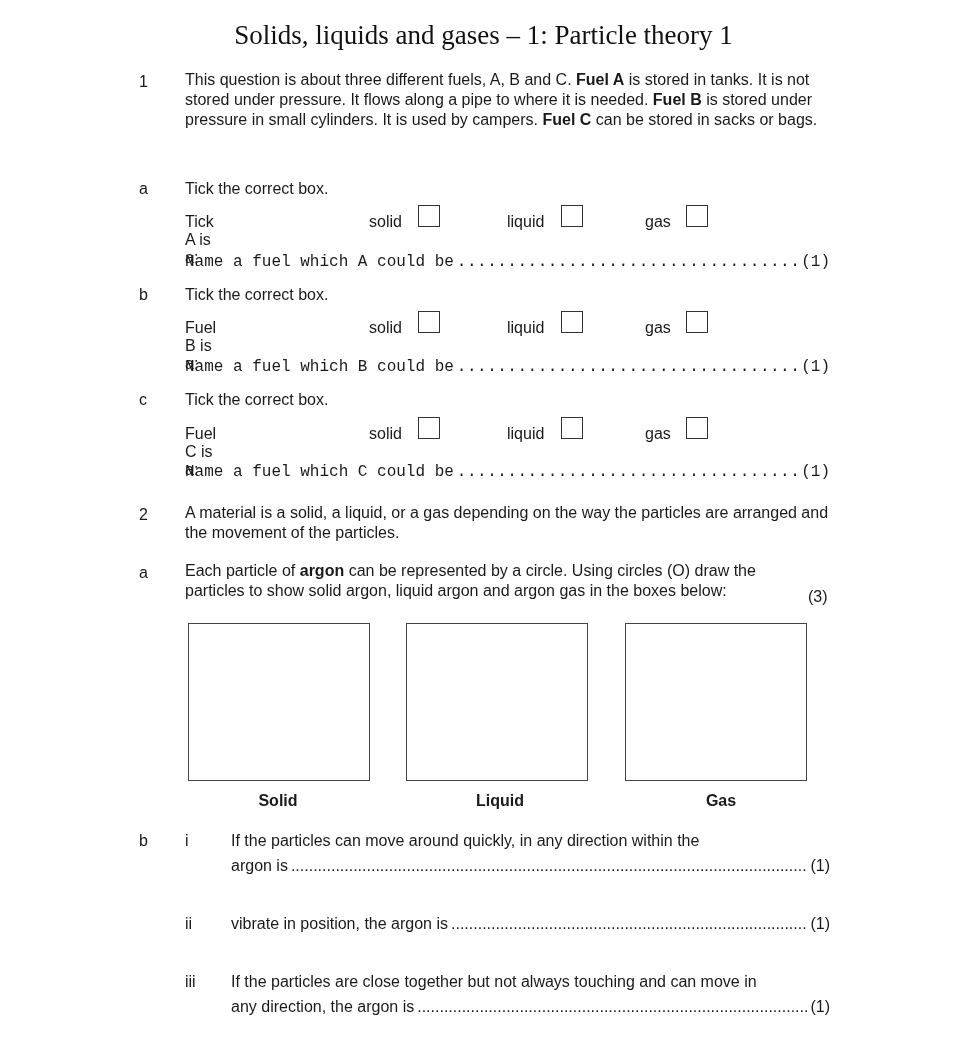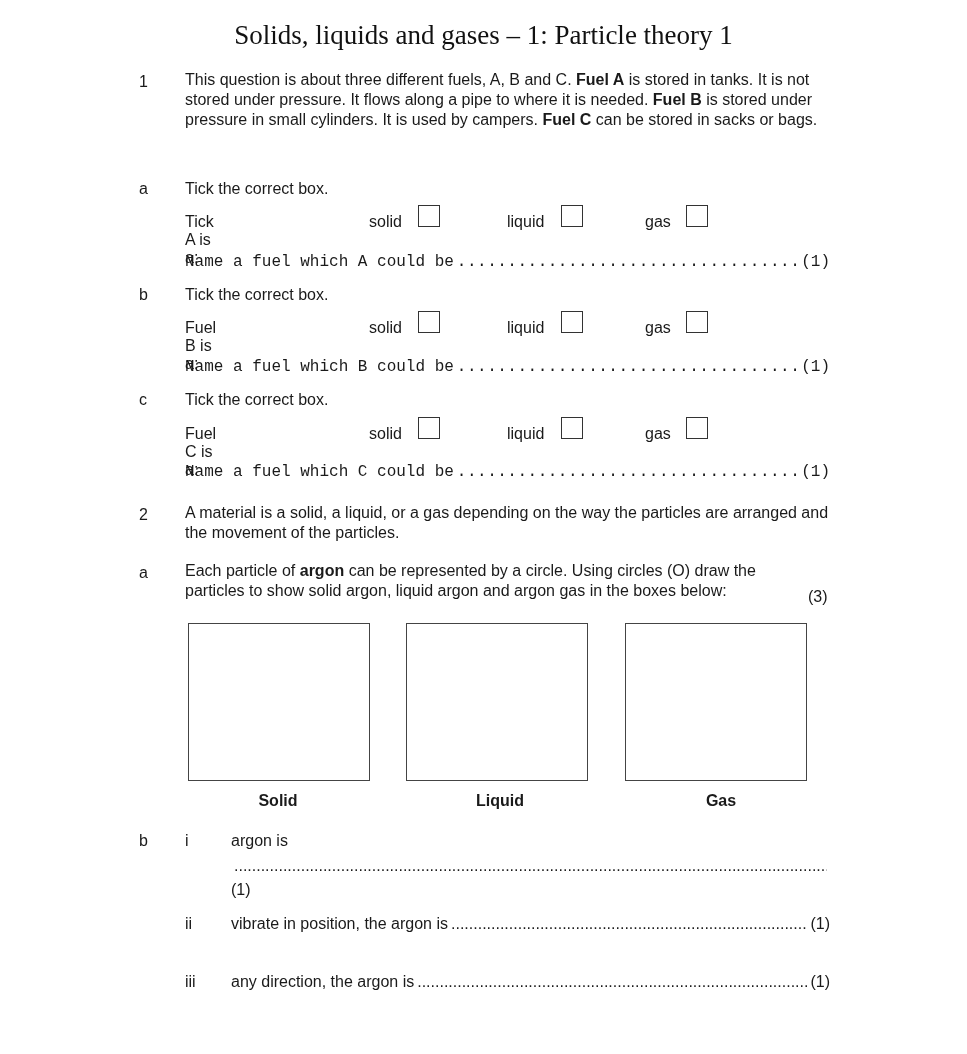--- a/index.html
+++ b/index.html
@@ -91,36 +91,38 @@
 <div class="box" style="left:188px;"></div>
 <div class="box" style="left:406px;"></div>
 <div class="box" style="left:625px;"></div>
 <div class="boxlabel" style="left:187px;">Solid</div>
 <div class="boxlabel" style="left:409px;">Liquid</div>
 <div class="boxlabel" style="left:630px;">Gas</div>
 
 <div class="num" style="top:832px;">b</div>
 <div class="roman" style="top:832px;">i</div>
 <div class="bodyii" style="top:829px;">
-  <div style="display:flex; white-space:nowrap;flex-direction:column;">
+  <div>If the particles can move around quickly, in any direction within the</div>
+  <div style="display:flex; white-space:nowrap;">
       <span>argon is</span>
       <span class="dots" style="flex:1; overflow:hidden; margin:0 3px;">..............................................................................................................................................................................</span>
       <span>(1)</span>
     </div>
 </div>
 
 <div class="roman" style="top:915px;">ii</div>
 <div class="bodyii" style="top:912px;">
   <div style="display:flex; white-space:nowrap;">
       <span>vibrate in position, the argon is</span>
       <span style="flex:1; overflow:hidden; margin:0 3px;">..............................................................................................................................................................................</span>
       <span>(1)</span>
     </div>
 </div>
 
 <div class="roman" style="top:973px;">iii</div>
 <div class="bodyii" style="top:970px;">
+  <div>If the particles are close together but not always touching and can move in</div>
   <div style="display:flex; white-space:nowrap;">
       <span>any direction, the argon is</span>
       <span style="flex:1; overflow:hidden; margin:0 3px;">..............................................................................................................................................................................</span>
       <span>(1)</span>
     </div>
 </div>
 
 </body></html>

